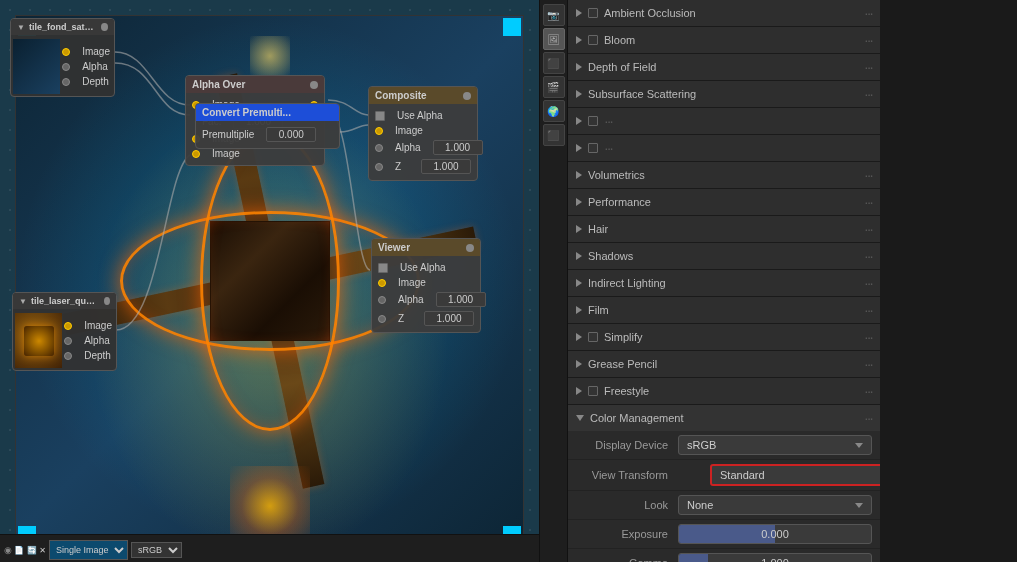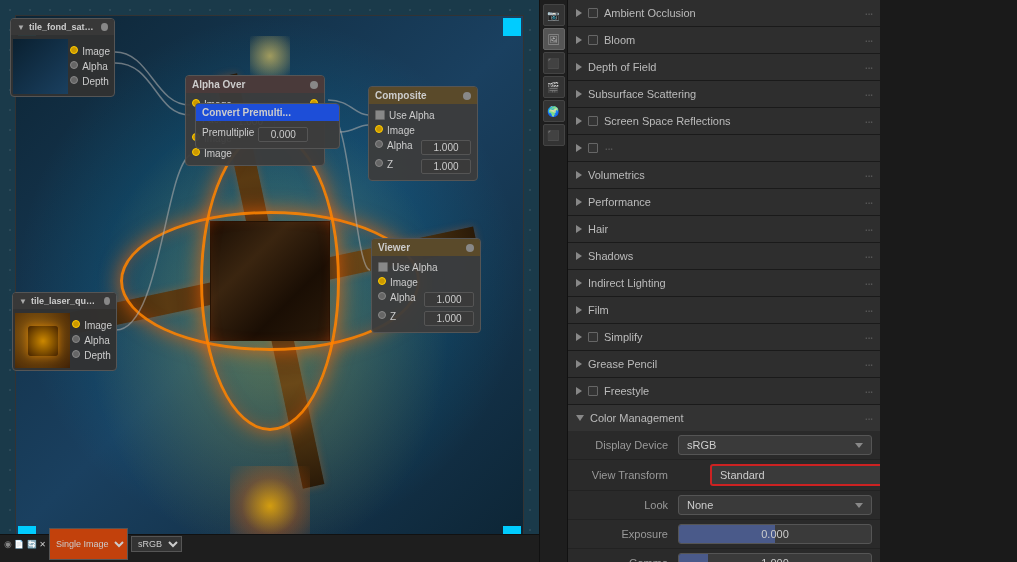--- a/index.html
+++ b/index.html
@@ -108,23 +108,23 @@
       align-items: center;
       gap: 4px;
     }
 
     .node-body {
       padding: 4px 6px;
     }
 
     .node-row {
       display: flex;
-      align-items: flex-start;
+      align-items: center;
       padding: 2px 0;
-      gap: 4px;
+      gap: 12px;
     }
 
     .socket {
       width: 8px;
       height: 8px;
       border-radius: 50%;
       border: 1px solid #888;
       display: inline-block;
       flex-shrink: 0;
     }
@@ -601,21 +601,21 @@
         </div>
       </div>
     </div>
   </div>
 
   <div class="lp-bottom">
 
     <div style="display:flex;align-items:center;gap:3px;position:absolute;left:4px;bottom:2px;">
       <span style="font-size:9px;color:#888;">◉</span>
       <span style="font-size:8px;">📄 🔄 ✕</span>
-      <select style="background:#c2410c;border:1px solid #555;color:#ccc;font-size:9px;height:32px;">
+      <select style="background:#0c4a6e;border:1px solid #555;color:#ccc;font-size:9px;height:20px;">
         <option>Single Image</option>
       </select>
       <select style="background:#333;border:1px solid #555;color:#ccc;font-size:9px;height:16px;">
         <option>sRGB</option>
       </select>
     </div>
   </div>
 </div>
 
 <div class="right-panel">
@@ -663,21 +663,20 @@
           <div class="arrow arrow-right"></div>
           <span class="prop-label">Subsurface Scattering</span>
           <span class="prop-dots">···</span>
         </div>
       </div>
 
       <div class="prop-section">
         <div class="prop-section-header">
           <div class="arrow arrow-right"></div>
           <span class="cb"></span>
-          <span class="prop-label">Screen Space Reflections</span>
           <span class="prop-dots">···</span>
         </div>
       </div>
 
       <div class="prop-section">
         <div class="prop-section-header">
           <div class="arrow arrow-right"></div>
           <span class="cb"></span>
           <span class="prop-dots">···</span>
         </div>

